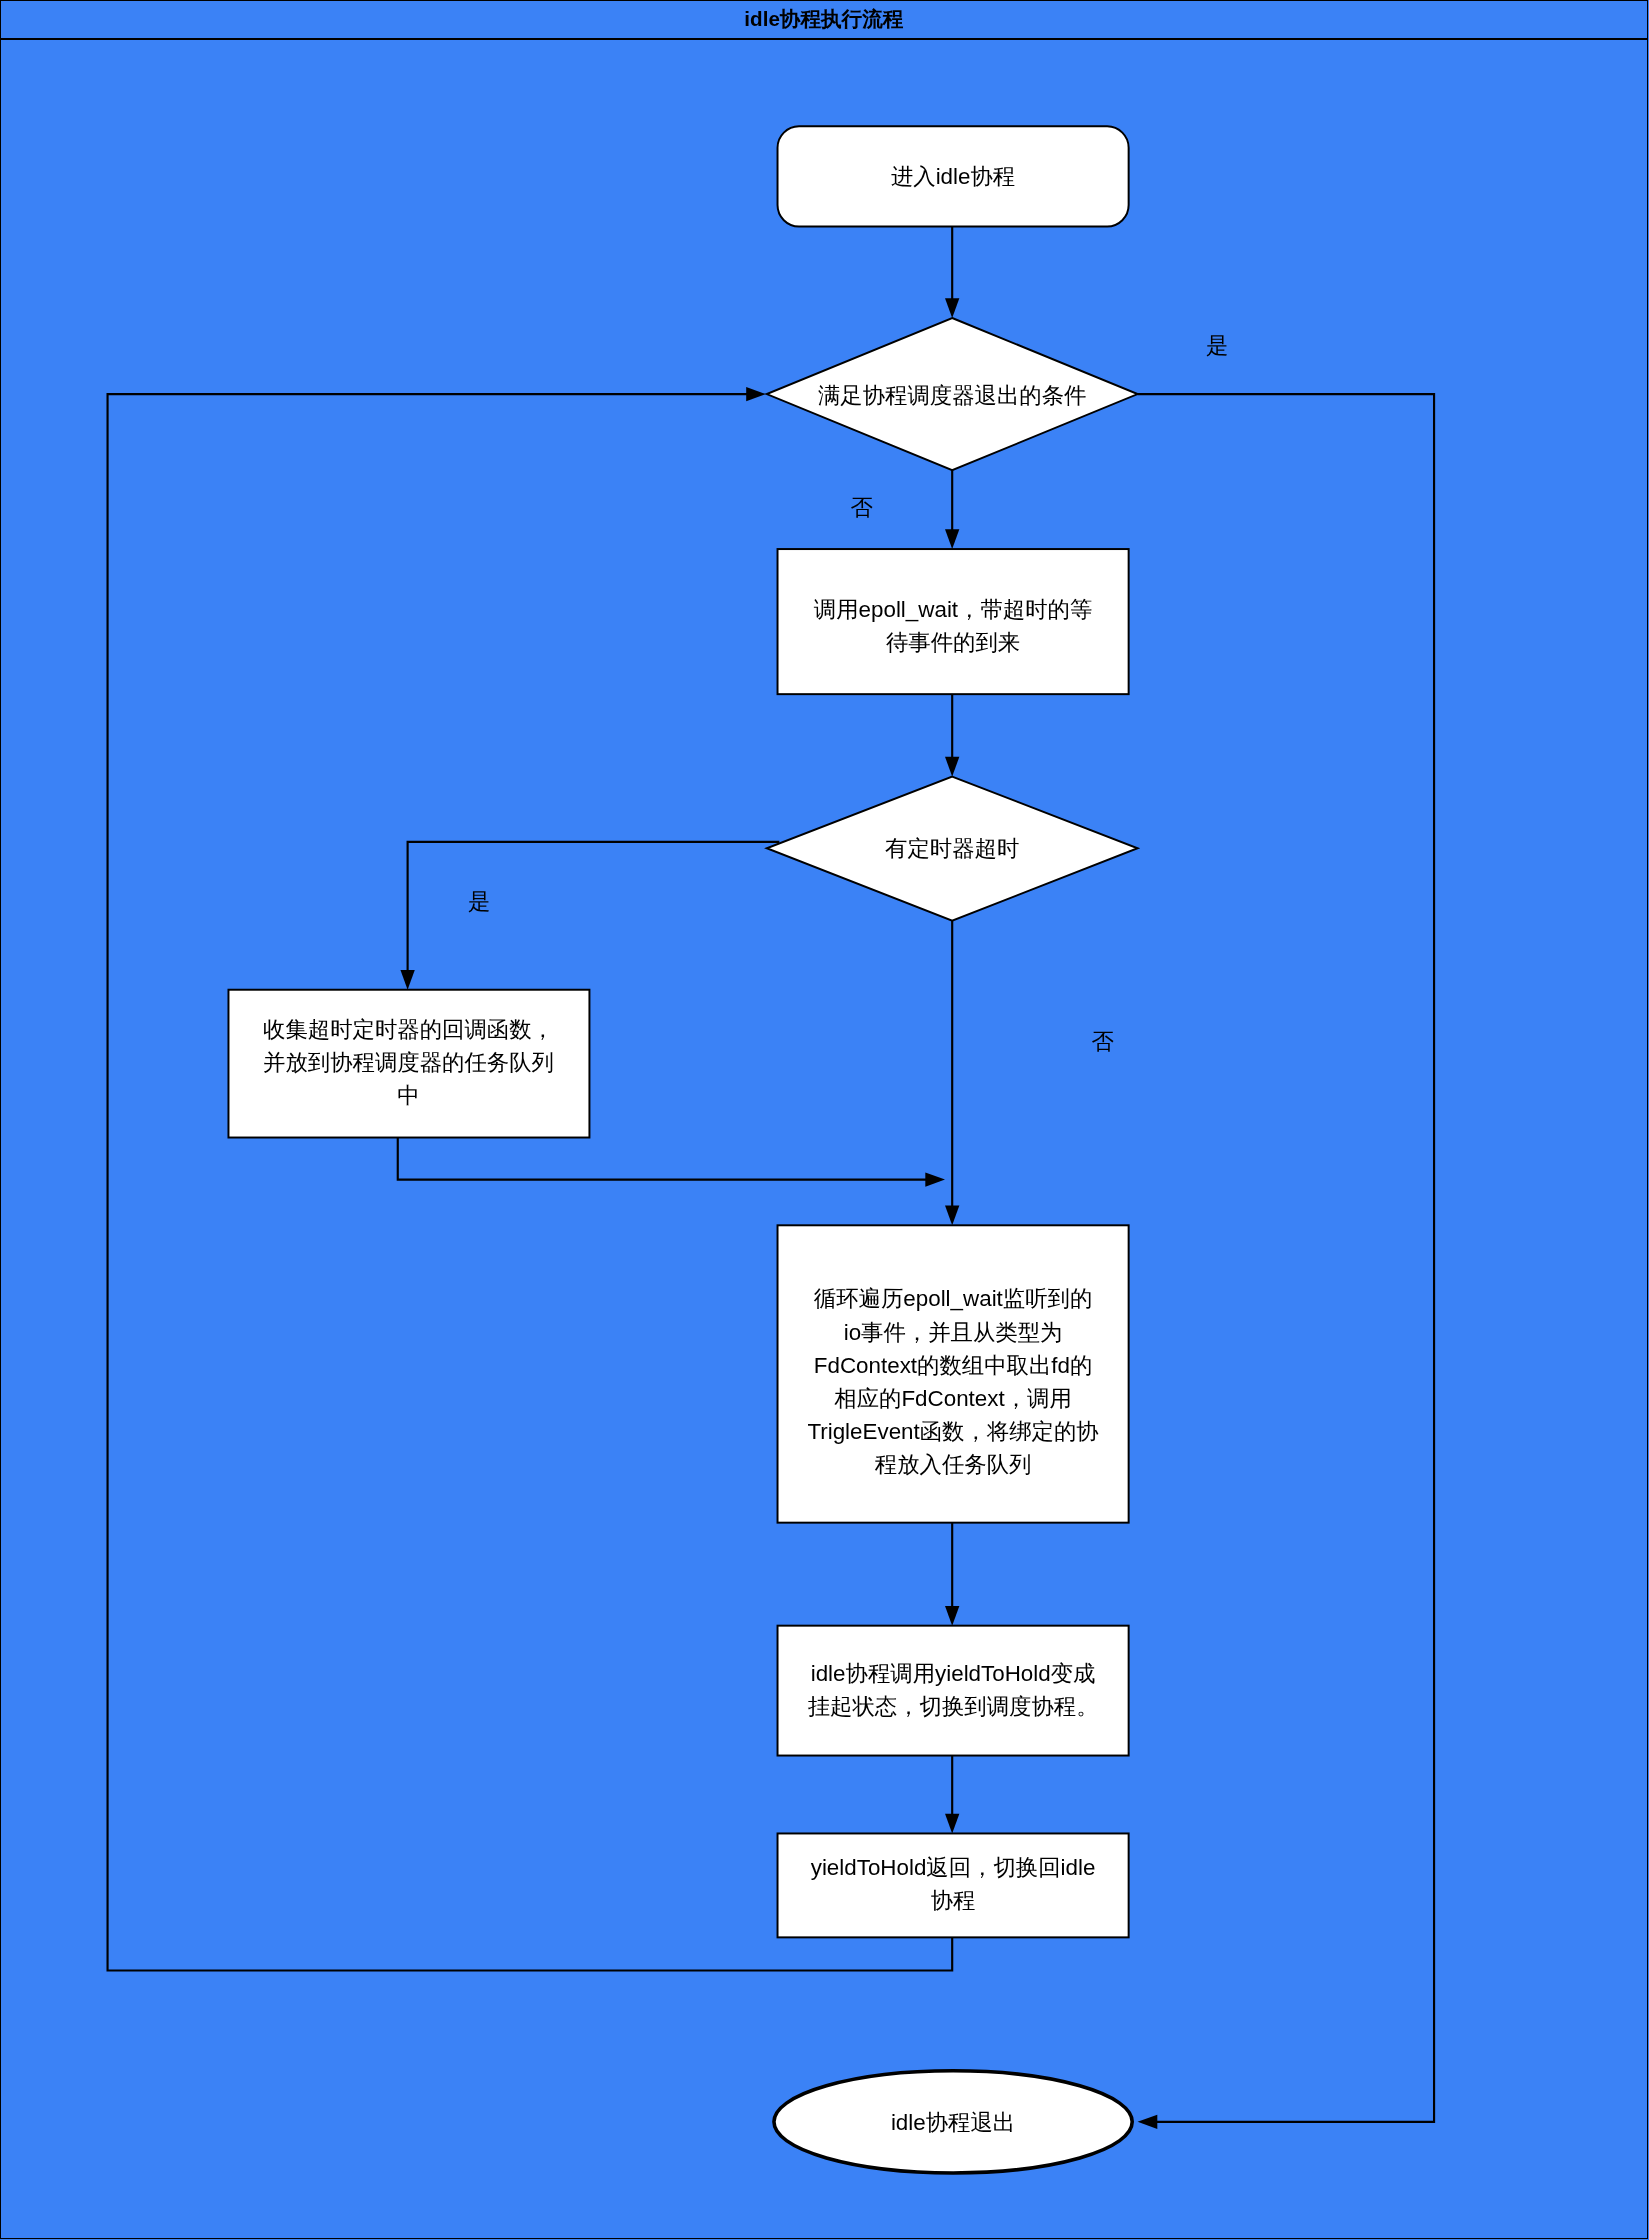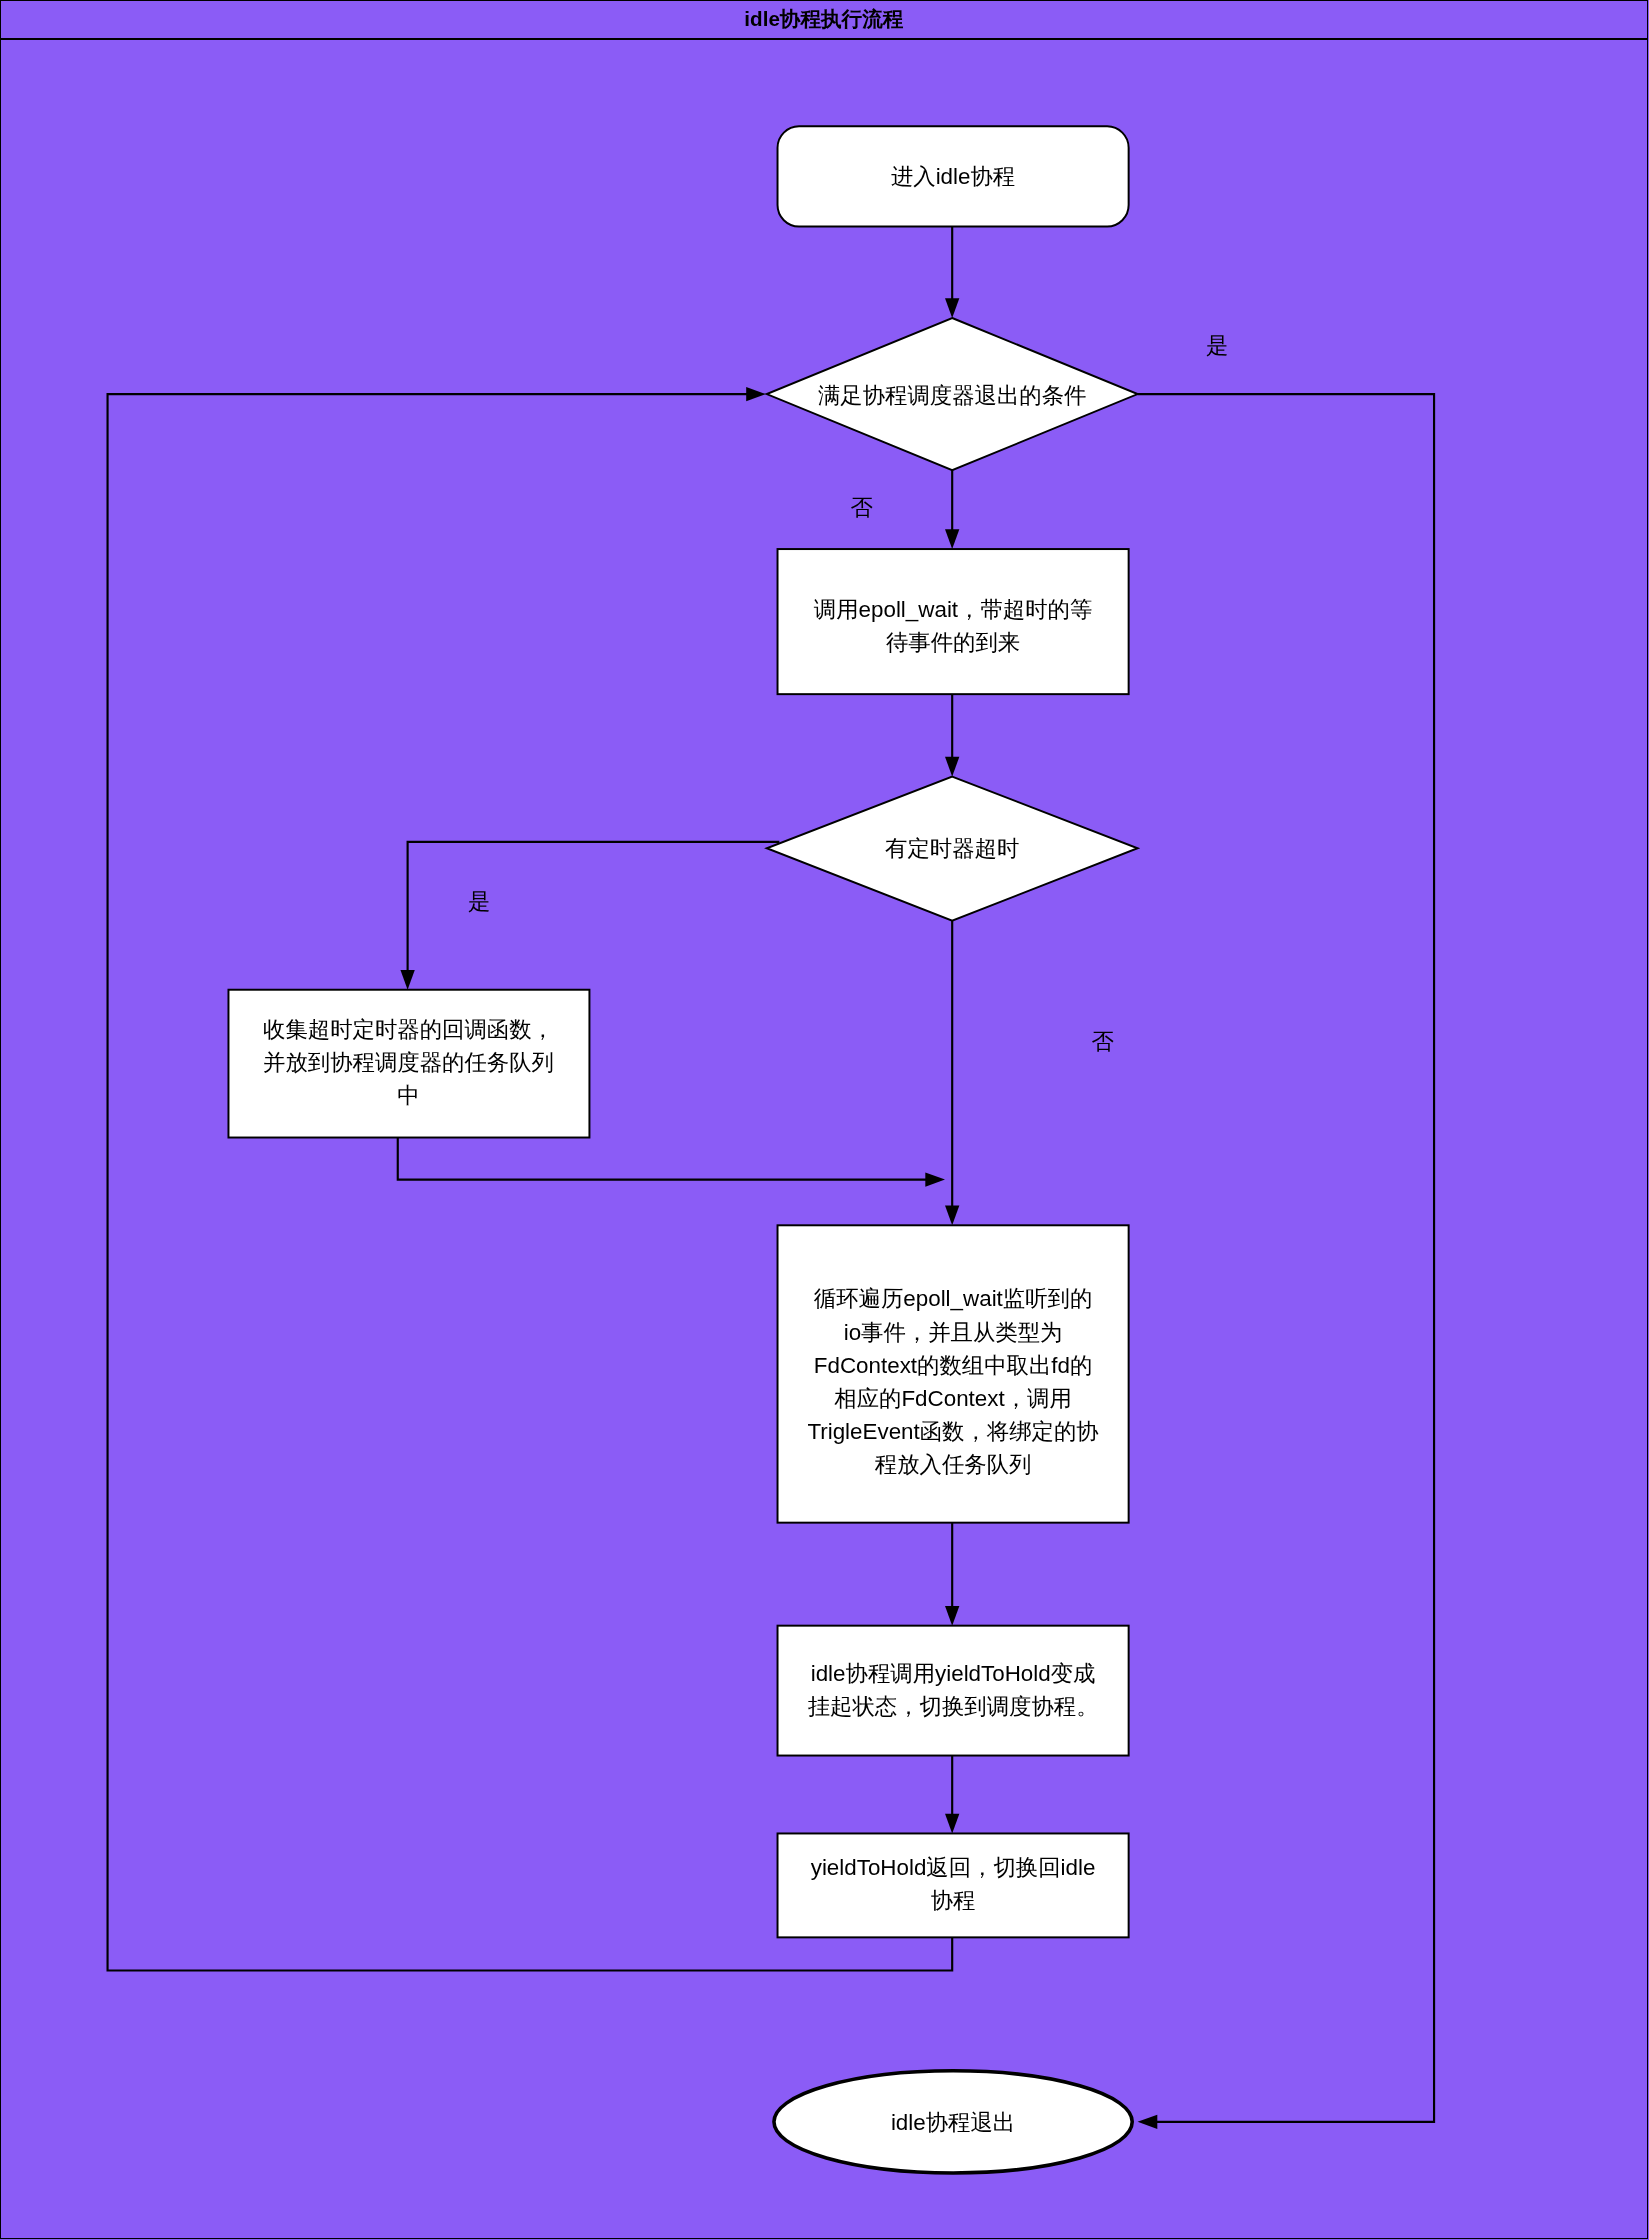--- a/index.html
+++ b/index.html
@@ -7,21 +7,21 @@
     padding: 0;
     background: #ffffff;
   }
   body {
     font-family: "Liberation Sans", "DejaVu Sans", sans-serif;
   }
   #page {
     position: relative;
     width: 1650px;
     height: 2241px;
-    background: #8b5cf6;
+    background: #3b82f6;
     overflow: hidden;
   }
   
   .frame-border {
     position: absolute;
     left: 0;
     top: 0;
     width: 1648px;
     height: 2239px;
     border: 0.9px solid #000000;

